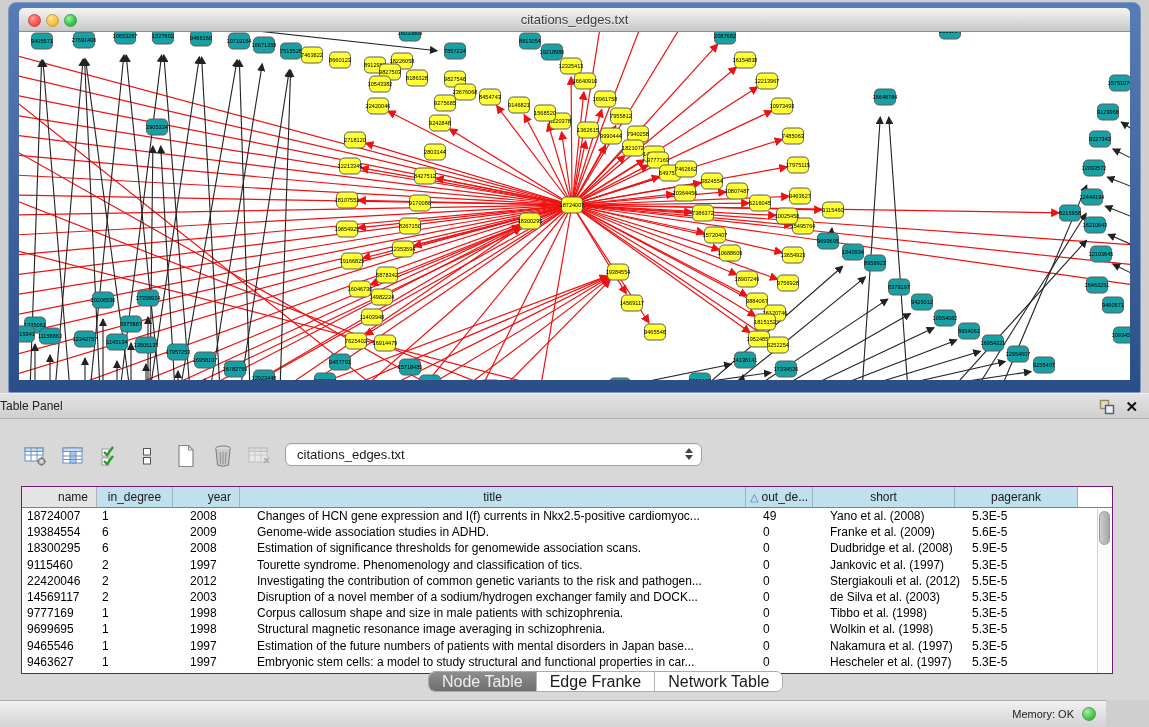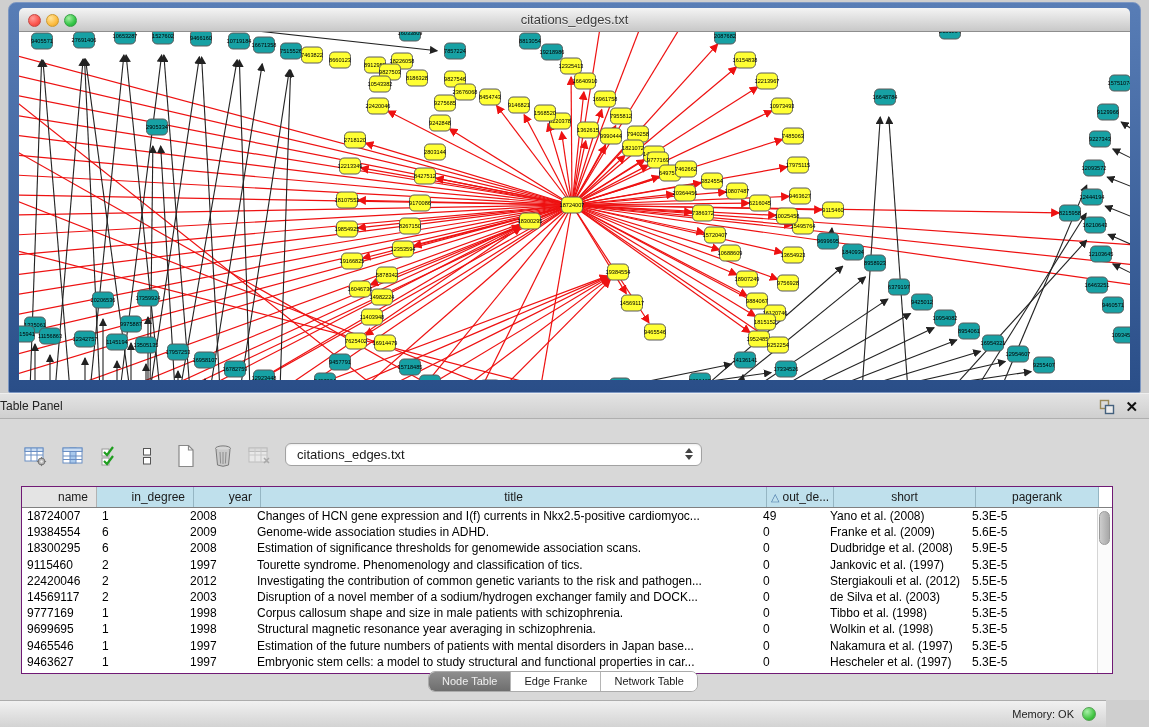--- a/index.html
+++ b/index.html
@@ -52,21 +52,21 @@
   .th.sorted { justify-content:flex-start; padding-left:4px; }
   .sort-tri { color:#4878A8; font-size:11px; margin-right:3px; }
   .tr { display:flex; height:16.2px; }
   .td { font-size:12px; color:#000; padding:0 4px 0 5px; white-space:nowrap; overflow:hidden; line-height:16px; }
   .vscroll { position:absolute; right:0; top:22px; bottom:0; width:15px; background:#FBFBFB; border-left:1px solid #D5D5D5; }
   .vthumb { position:absolute; left:1px; top:2px; width:11px; height:34px; border-radius:6px;
     background:linear-gradient(90deg,#CDCDCD,#A8A8A8); border:1px solid #9A9A9A; }
 
   .tabs { position:absolute; left:428px; top:278px; height:21px; display:flex;
     border:1px solid #ABABAB; border-radius:7px; overflow:hidden; background:#FFF; }
-  .tab { font-size:11px; padding:0 13px; line-height:19px; color:#1A1A1A; background:#FFF; border-left:1px solid #B5B5B5; }
+  .tab { font-size:16px; padding:0 13px; line-height:19px; color:#1A1A1A; background:#FFF; border-left:1px solid #B5B5B5; }
   .tab:first-child { border-left:none; }
   .tab.active { background:linear-gradient(#8E8E8E,#6E6E6E); color:#EFEFEF; }
 
   .statusbar { position:absolute; left:0; top:700px; width:1106px; height:27px;
     background:linear-gradient(#F1F1F1,#D3D3D3); border-top:1px solid #ACACAC; }
   .mem-label { position:absolute; right:32px; top:0; line-height:26px; font-size:11px; color:#222; }
   .mem-dot { position:absolute; right:10px; top:6px; width:14px; height:14px; border-radius:50%;
     background:radial-gradient(circle at 35% 30%, #A8F0A8, #3FC33F 65%, #2AA52A); border:1px solid #55A055; }
 </style>
 </head>
@@ -599,21 +599,21 @@
           <i class="dn"></i>
         </span>
     </div>
   </div>
 
   <div class="table-wrap">
     <div class="thead" id="thead">
         <div class="th first" style="width: 75px;">
           <span>name</span>
         </div>
-        <div class="th" style="width: 97px;">
+        <div class="th" style="width: 76px; justify-content: center;">
           <span>in_degree</span>
         </div>
         <div class="th" style="width: 67px;">
           <span>year</span>
         </div>
         <div class="th center" style="width: 506px;">
           <span>title</span>
         </div>
         <div class="th sorted" style="width: 67px;">
           <span class="sort-tri">△</span>
@@ -687,21 +687,21 @@
           <div class="td" style="width: 67px;">1998</div>
           <div class="td" style="width: 506px;">Corpus callosum shape and size in male patients with schizophrenia.</div>
           <div class="td" style="width: 67px;">0</div>
           <div class="td" style="width: 142px;">Tibbo et al. (1998)</div>
           <div class="td" style="width: 123px;">5.3E-5</div>
         </div>
         <div class="tr">
           <div class="td" style="width: 75px;">9699695</div>
           <div class="td" style="width: 88px;">1</div>
           <div class="td" style="width: 67px;">1998</div>
-          <div class="td" style="width: 506px;">Structural magnetic resonance year averaging in schizophrenia.</div>
+          <div class="td" style="width: 506px;">Structural magnetic resonance image averaging in schizophrenia.</div>
           <div class="td" style="width: 67px;">0</div>
           <div class="td" style="width: 142px;">Wolkin et al. (1998)</div>
           <div class="td" style="width: 123px;">5.3E-5</div>
         </div>
         <div class="tr">
           <div class="td" style="width: 75px;">9465546</div>
           <div class="td" style="width: 88px;">1</div>
           <div class="td" style="width: 67px;">1997</div>
           <div class="td" style="width: 506px;">Estimation of the future numbers of patients with mental disorders in Japan base...</div>
           <div class="td" style="width: 67px;">0</div>

